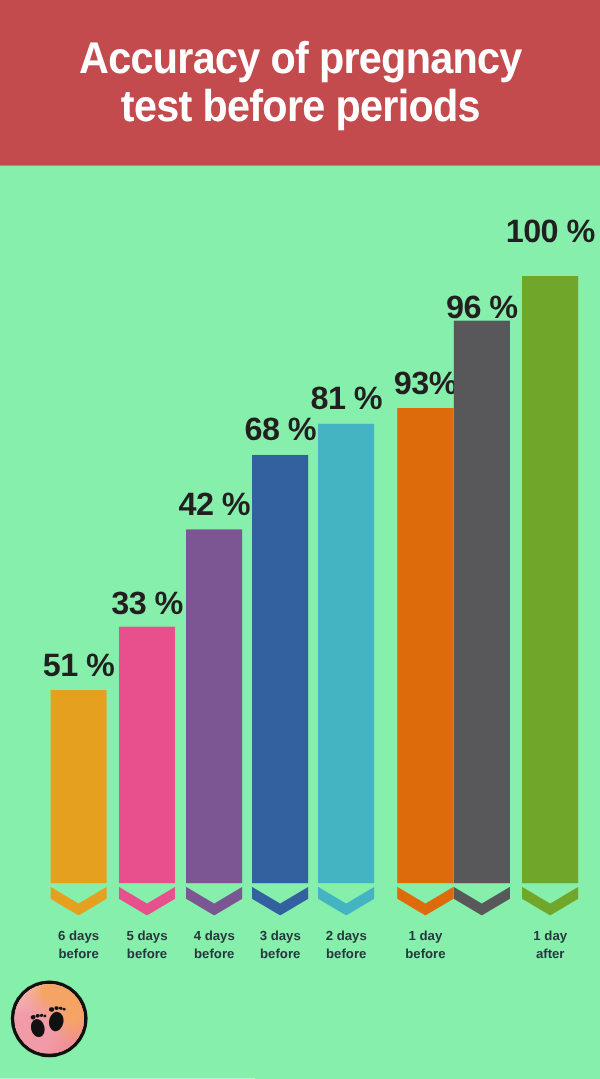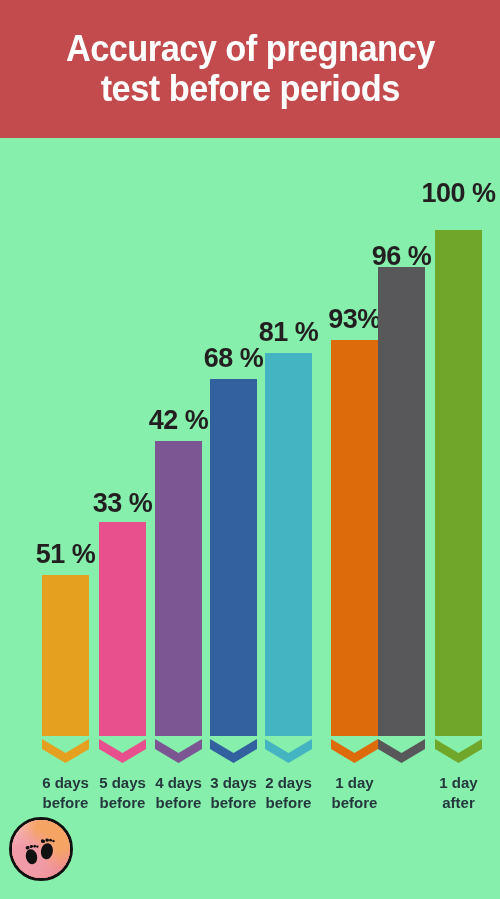--- a/index.html
+++ b/index.html
@@ -72,21 +72,21 @@
   }
 
   .bar-label {
     position: absolute;
     left: 50%;
     transform: translateX(-50%);
     text-align: center;
     color: #24383D;
     font-family: "Liberation Sans Narrow", "Liberation Sans", sans-serif;
     font-weight: bold;
-    font-size: 15px;
+    font-size: 11px;
     line-height: 1.33;
     white-space: pre-line;
     width: 92px;
   }
 
   
   #logo-badge {
     position: absolute;
     left: 9px; top: 817px;
     width: 64px; height: 64px;

